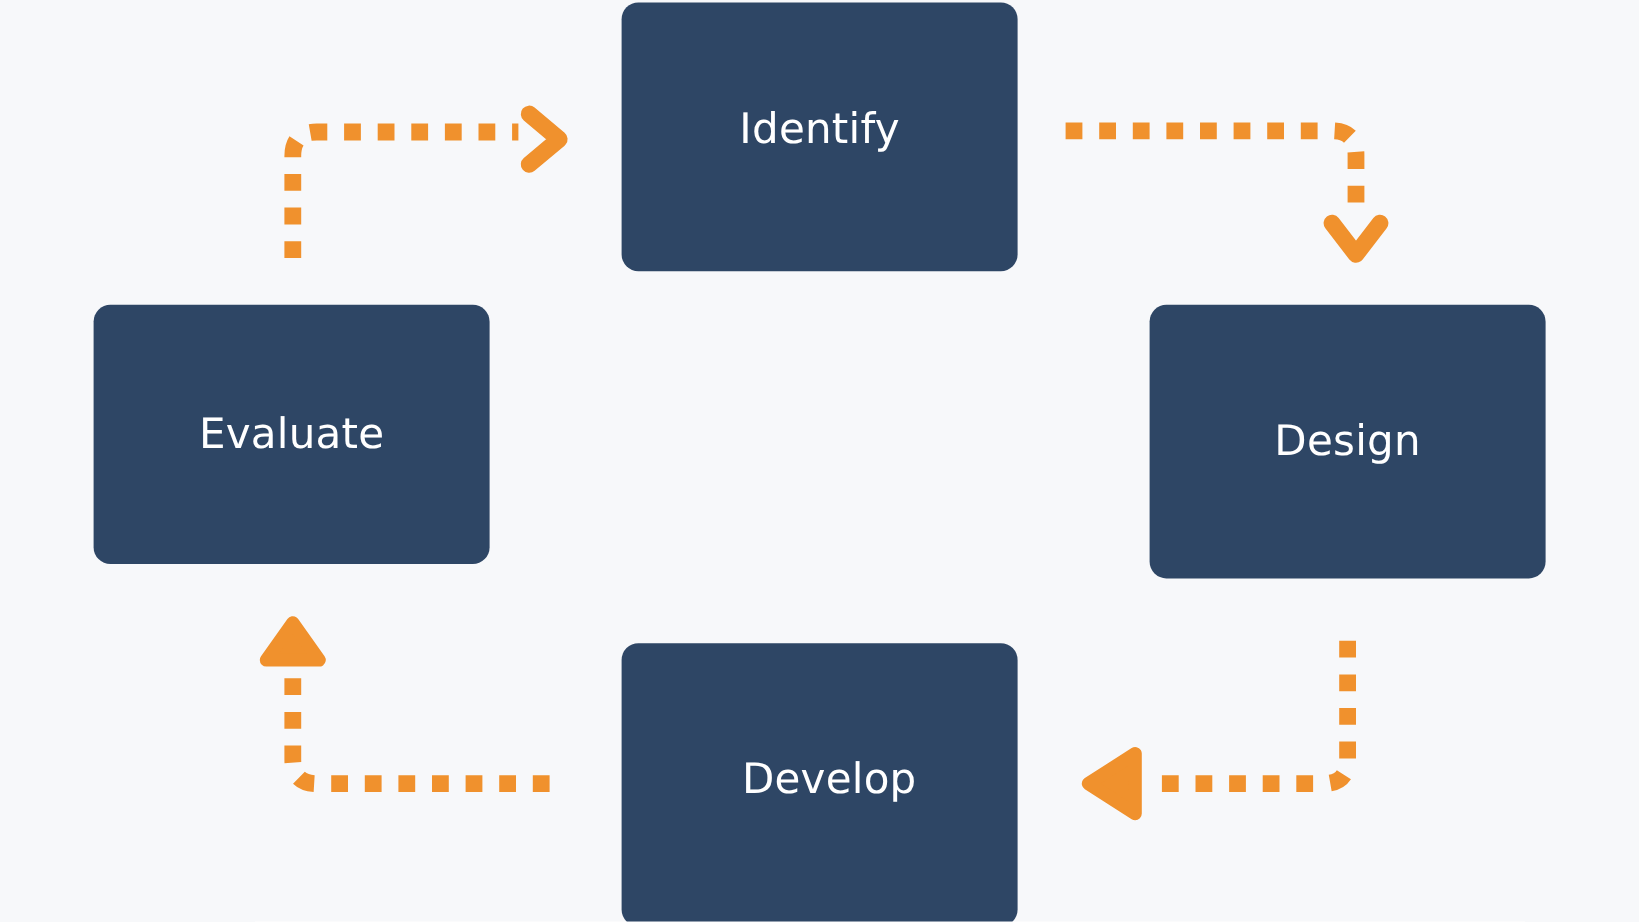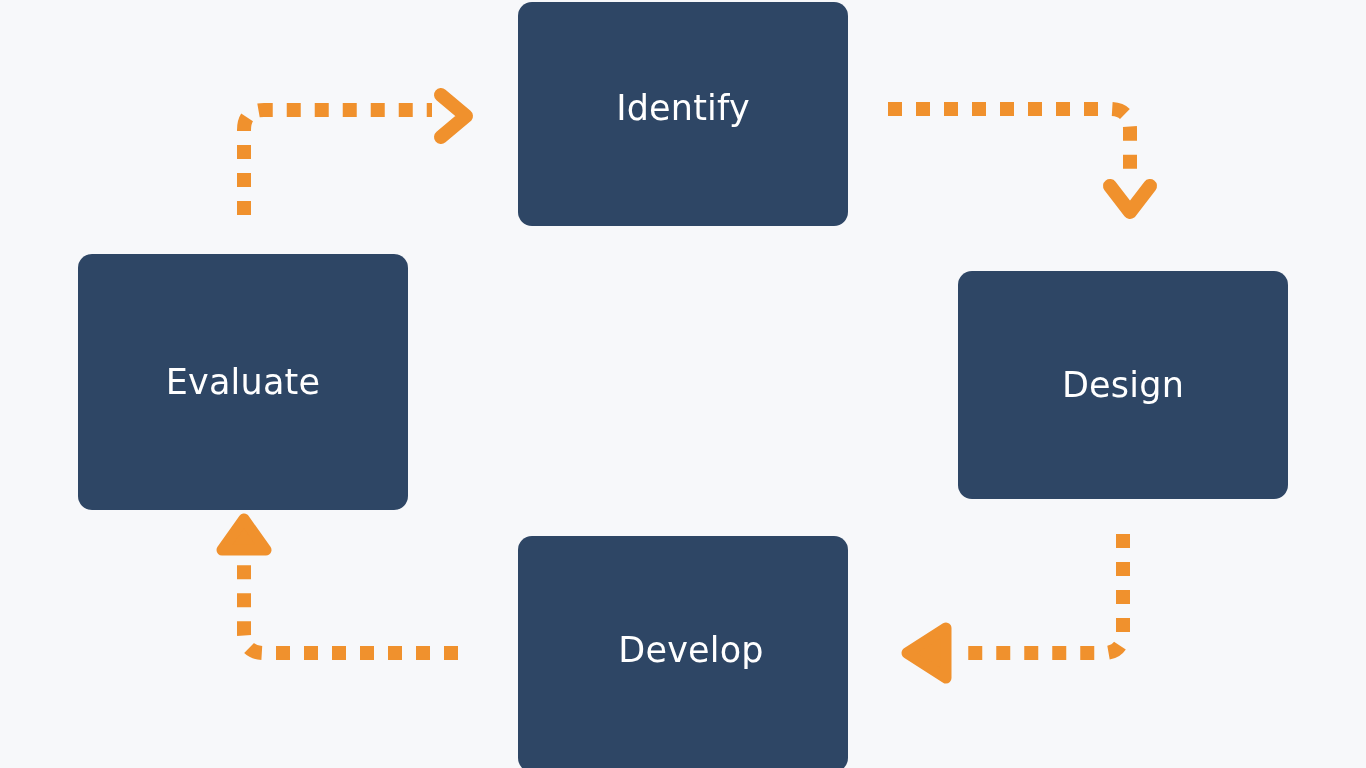--- a/index.html
+++ b/index.html
@@ -44,35 +44,35 @@
     white-space: nowrap;
   }
   #node-identify {
     left: 518px;
     top: 2px;
     width: 330px;
     height: 224px;
   }
   #node-design {
     left: 958px;
-    top: 271px;
+    top: 254px;
     width: 330px;
     height: 228px;
   }
   #node-develop {
     left: 518px;
     top: 536px;
     width: 330px;
     height: 236px;
   }
   #node-evaluate {
     left: 78px;
     top: 254px;
     width: 330px;
-    height: 256px;
+    height: 216px;
   }
   #node-identify .node-label { transform: translateY(-6px); }
   #node-develop  .node-label { transform: translateY(-4px); margin-left: 16px; }
 </style>
 </head>
 <body>
 
 <div id="diagram-root">
 
   <svg id="arrow-layer" viewBox="0 0 1366 768" width="1366" height="768" xmlns="http://www.w3.org/2000/svg">

